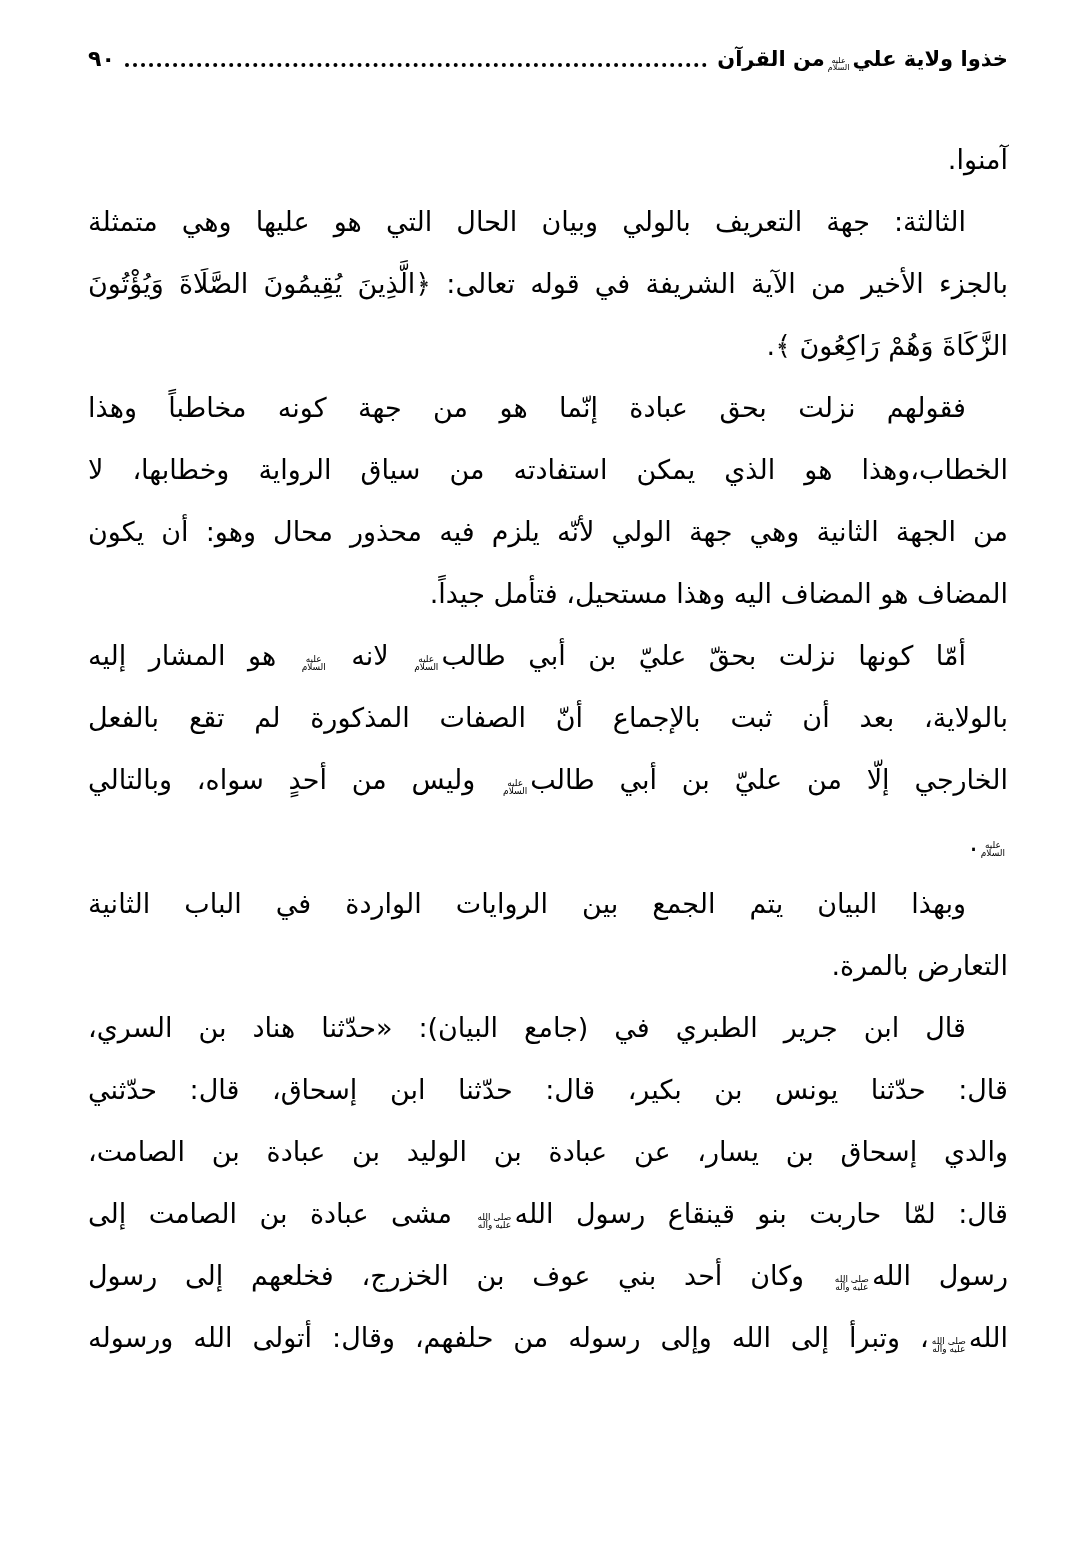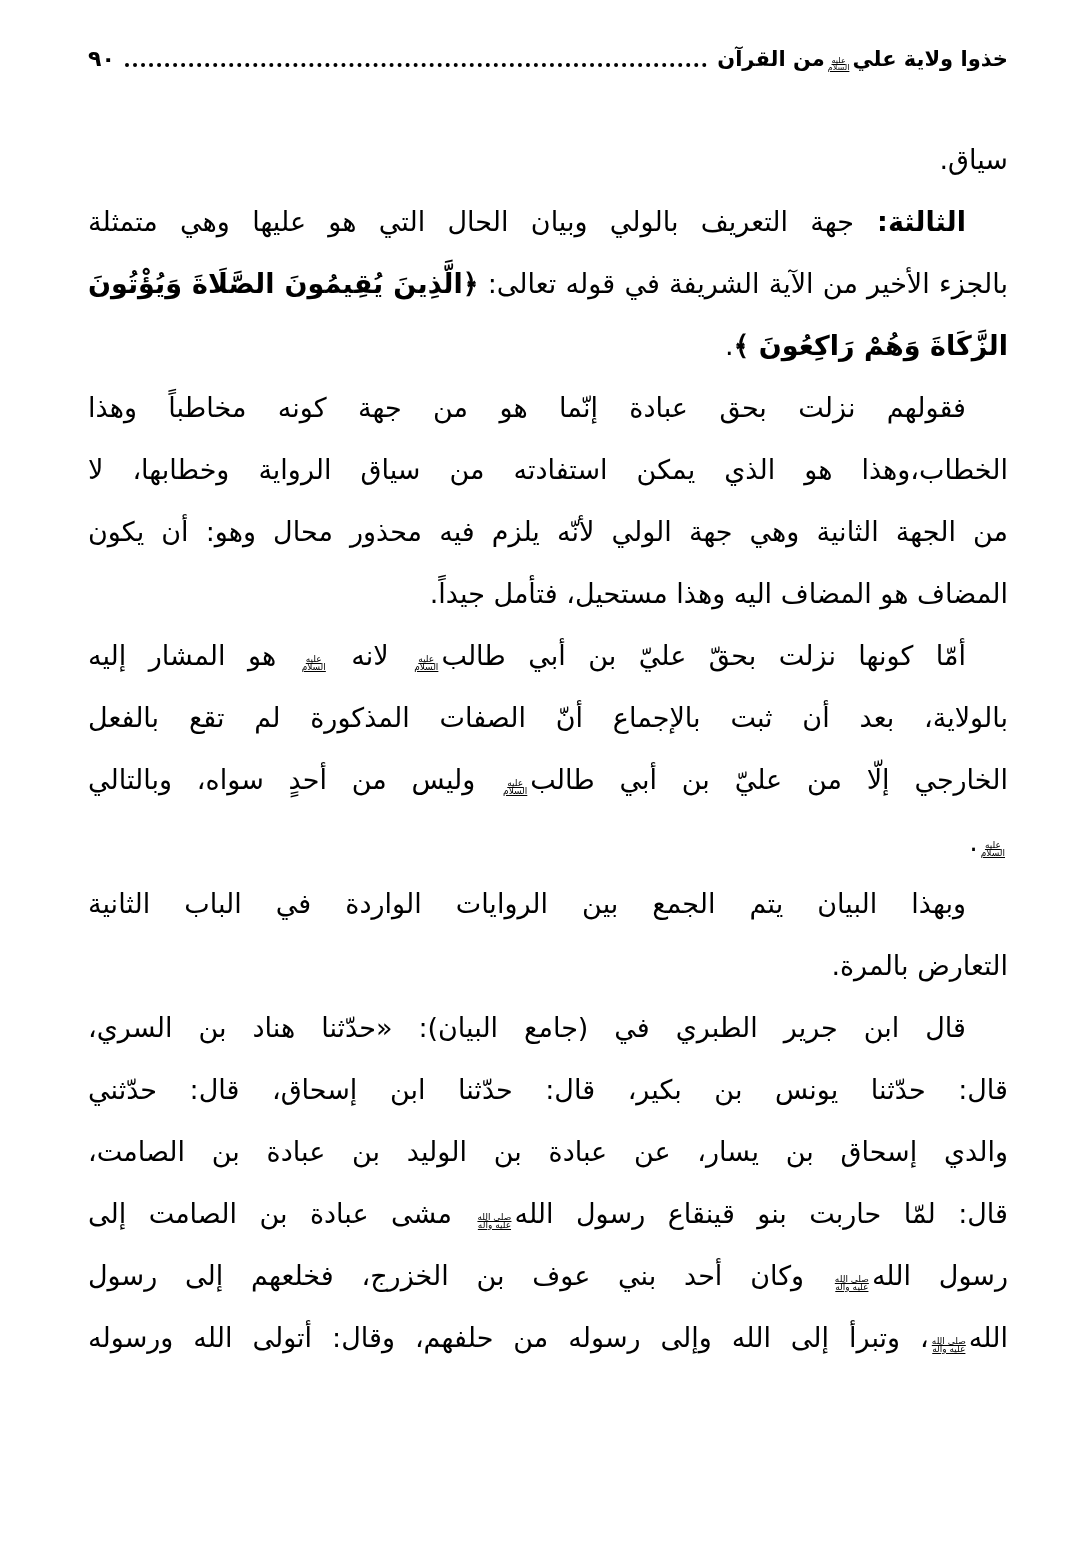--- a/index.html
+++ b/index.html
@@ -17,26 +17,26 @@
     border-bottom:4px dotted #000;min-width:40px;
   }
   .page-number{font-size:22px;font-weight:bold;letter-spacing:1px;}
   .text-body{margin:58px 62px 0 88px;font-size:27px;}
   .line{
     line-height:62px;height:62px;white-space:nowrap;
     text-align:justify;text-align-last:justify;
   }
   .line.end{text-align-last:auto;}
   .line.indent{padding-right:42px;}
-  .seg-bold{font-weight:bold;}
-  .seg-quran{font-weight:bold;}
+  .seg-bold{font-weight:normal;}
+  .seg-quran{font-weight:normal;}
   .honorific{
     display:inline-flex;flex-direction:column;align-items:center;
     font-size:9px;line-height:8px;font-weight:normal;vertical-align:3px;
-    margin:0 3px;white-space:nowrap;text-decoration:underline;
+    margin:0 3px;white-space:nowrap;
   }
   .honorific .h-line{display:block;}
   .header .honorific{font-size:8px;line-height:7px;vertical-align:2px;}
 </style>
 </head>
 <body>
 
 <div class="page">
 
   <div class="header">
@@ -46,21 +46,21 @@
             <span class="h-line">عليه</span>
             <span class="h-line">السلام</span>
           </span></span>
       <span>من القرآن</span>
     </span>
     <span class="leader"></span>
     <span class="page-number">٩٠</span>
   </div>
 
   <div class="text-body" id="text-body">
-      <div class="line end"><span>سياق.</span></div>
+      <div class="line end"><span>آمنوا.</span></div>
       <div class="line indent"><span class="seg-bold">الثالثة: </span><span>جهة التعريف بالولي وبيان الحال التي هو عليها وهي متمثلة</span></div>
       <div class="line"><span>بالجزء الأخير من الآية الشريفة في قوله تعالى: </span><span class="seg-quran">﴿الَّذِينَ يُقِيمُونَ الصَّلَاةَ وَيُؤْتُونَ</span></div>
       <div class="line end"><span class="seg-quran">الزَّكَاةَ وَهُمْ رَاكِعُونَ ﴾</span><span>.</span></div>
       <div class="line indent"><span>فقولهم نزلت بحق عبادة إنّما هو من جهة كونه مخاطباً وهذا</span></div>
       <div class="line"><span>الخطاب،وهذا هو الذي يمكن استفادته من سياق الرواية وخطابها، لا</span></div>
       <div class="line"><span>من الجهة الثانية وهي جهة الولي لأنّه يلزم فيه محذور محال وهو: أن يكون</span></div>
       <div class="line end"><span>المضاف هو المضاف اليه وهذا مستحيل، فتأمل جيداً.</span></div>
       <div class="line indent"><span>أمّا كونها نزلت بحقّ عليّ بن أبي طالب</span><span class="honorific">
           <span class="h-line">عليه</span>
           <span class="h-line">السلام</span>

